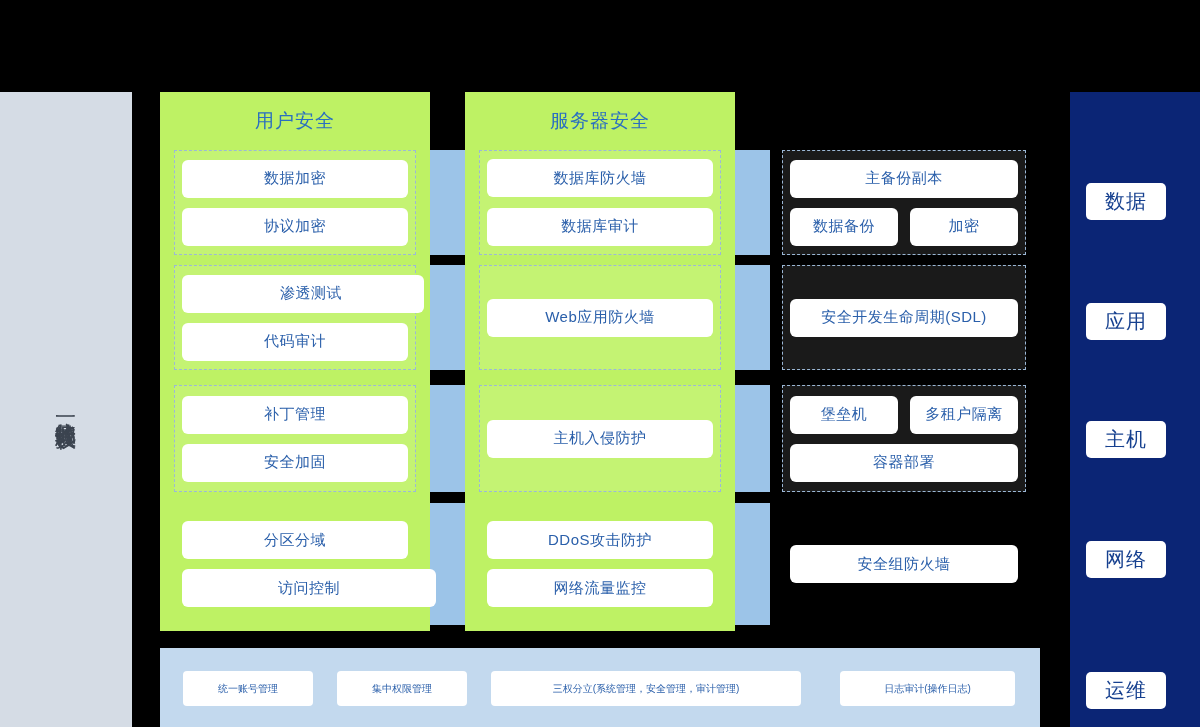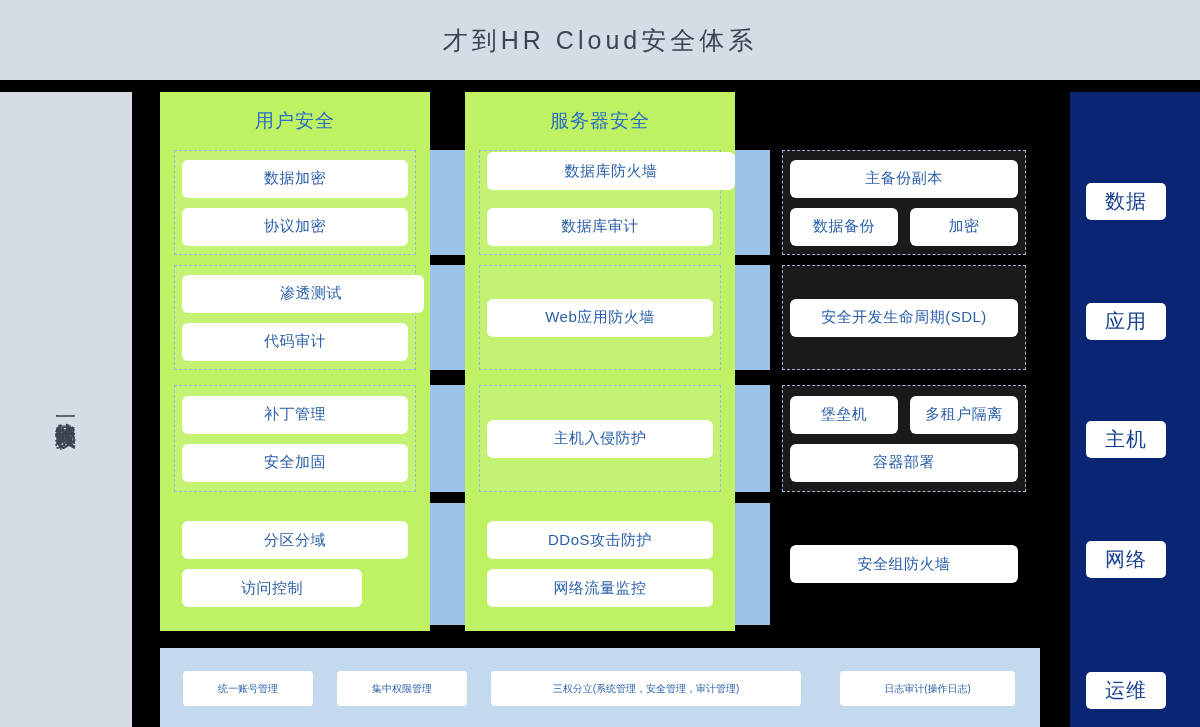--- a/index.html
+++ b/index.html
@@ -98,23 +98,20 @@
     background:#ffffff;border-radius:4px;
     display:flex;align-items:center;justify-content:center;
     font-size:10px;color:#2a5faa;white-space:nowrap;
   }
 </style>
 </head>
 <body>
 
 <div id="stage">
 
-  <div class="titlebar">
-    <div class="title-text">才到HR Cloud安全体系</div>
-  </div>
 
   <div class="left-side">
     <div class="left-side-text">统一的账号认证授权</div>
   </div>
 
   <div class="right-side" id="right-sidebar">
       <div class="layer-chip" style="top: 91px;">数据</div>
       <div class="layer-chip" style="top: 211px;">应用</div>
       <div class="layer-chip" style="top: 329px;">主机</div>
       <div class="layer-chip" style="top: 449px;">网络</div>
@@ -140,23 +137,23 @@
       <div class="band" style="left: 174px; top: 150px; width: 242px; height: 105px;"></div>
       <div class="chip" style="left: 182px; top: 159.5px; width: 226px; height: 38px;">数据加密</div>
       <div class="chip" style="left: 182px; top: 207.5px; width: 226px; height: 38px;">协议加密</div>
       <div class="band" style="left: 174px; top: 265px; width: 242px; height: 105px;"></div>
       <div class="chip" style="left: 182px; top: 274.5px; width: 226px; height: 38px; padding-left: 16px;">渗透测试</div>
       <div class="chip" style="left: 182px; top: 322.5px; width: 226px; height: 38px;">代码审计</div>
       <div class="band" style="left: 174px; top: 385px; width: 242px; height: 107px;"></div>
       <div class="chip" style="left: 182px; top: 395.5px; width: 226px; height: 38px;">补丁管理</div>
       <div class="chip" style="left: 182px; top: 443.5px; width: 226px; height: 38px;">安全加固</div>
       <div class="chip" style="left: 182px; top: 521px; width: 226px; height: 38px;">分区分域</div>
-      <div class="chip" style="left: 182px; top: 569px; width: 180px; height: 38px;">访问控制</div>
+      <div class="chip" style="left: 182px; top: 569px; width: 254px; height: 38px;">访问控制</div>
       <div class="band" style="left: 479px; top: 150px; width: 242px; height: 105px;"></div>
-      <div class="chip" style="left: 487px; top: 152px; width: 248px; height: 38px;">数据库防火墙</div>
+      <div class="chip" style="left: 487px; top: 159px; width: 226px; height: 38px;">数据库防火墙</div>
       <div class="chip" style="left: 487px; top: 207.5px; width: 226px; height: 38px;">数据库审计</div>
       <div class="band" style="left: 479px; top: 265px; width: 242px; height: 105px;"></div>
       <div class="chip" style="left: 487px; top: 298.5px; width: 226px; height: 38px;">Web应用防火墙</div>
       <div class="band" style="left: 479px; top: 385px; width: 242px; height: 107px;"></div>
       <div class="chip" style="left: 487px; top: 419.5px; width: 226px; height: 38px;">主机入侵防护</div>
       <div class="chip" style="left: 487px; top: 521px; width: 226px; height: 38px;">DDoS攻击防护</div>
       <div class="chip" style="left: 487px; top: 569px; width: 226px; height: 38px;">网络流量监控</div>
       <div class="band" style="left: 782px; top: 150px; width: 244px; height: 105px;"></div>
       <div class="chip" style="left: 790px; top: 159.5px; width: 228px; height: 38px;">主备份副本</div>
       <div class="chip" style="left: 790px; top: 207.5px; width: 108px; height: 38px;">数据备份</div>

